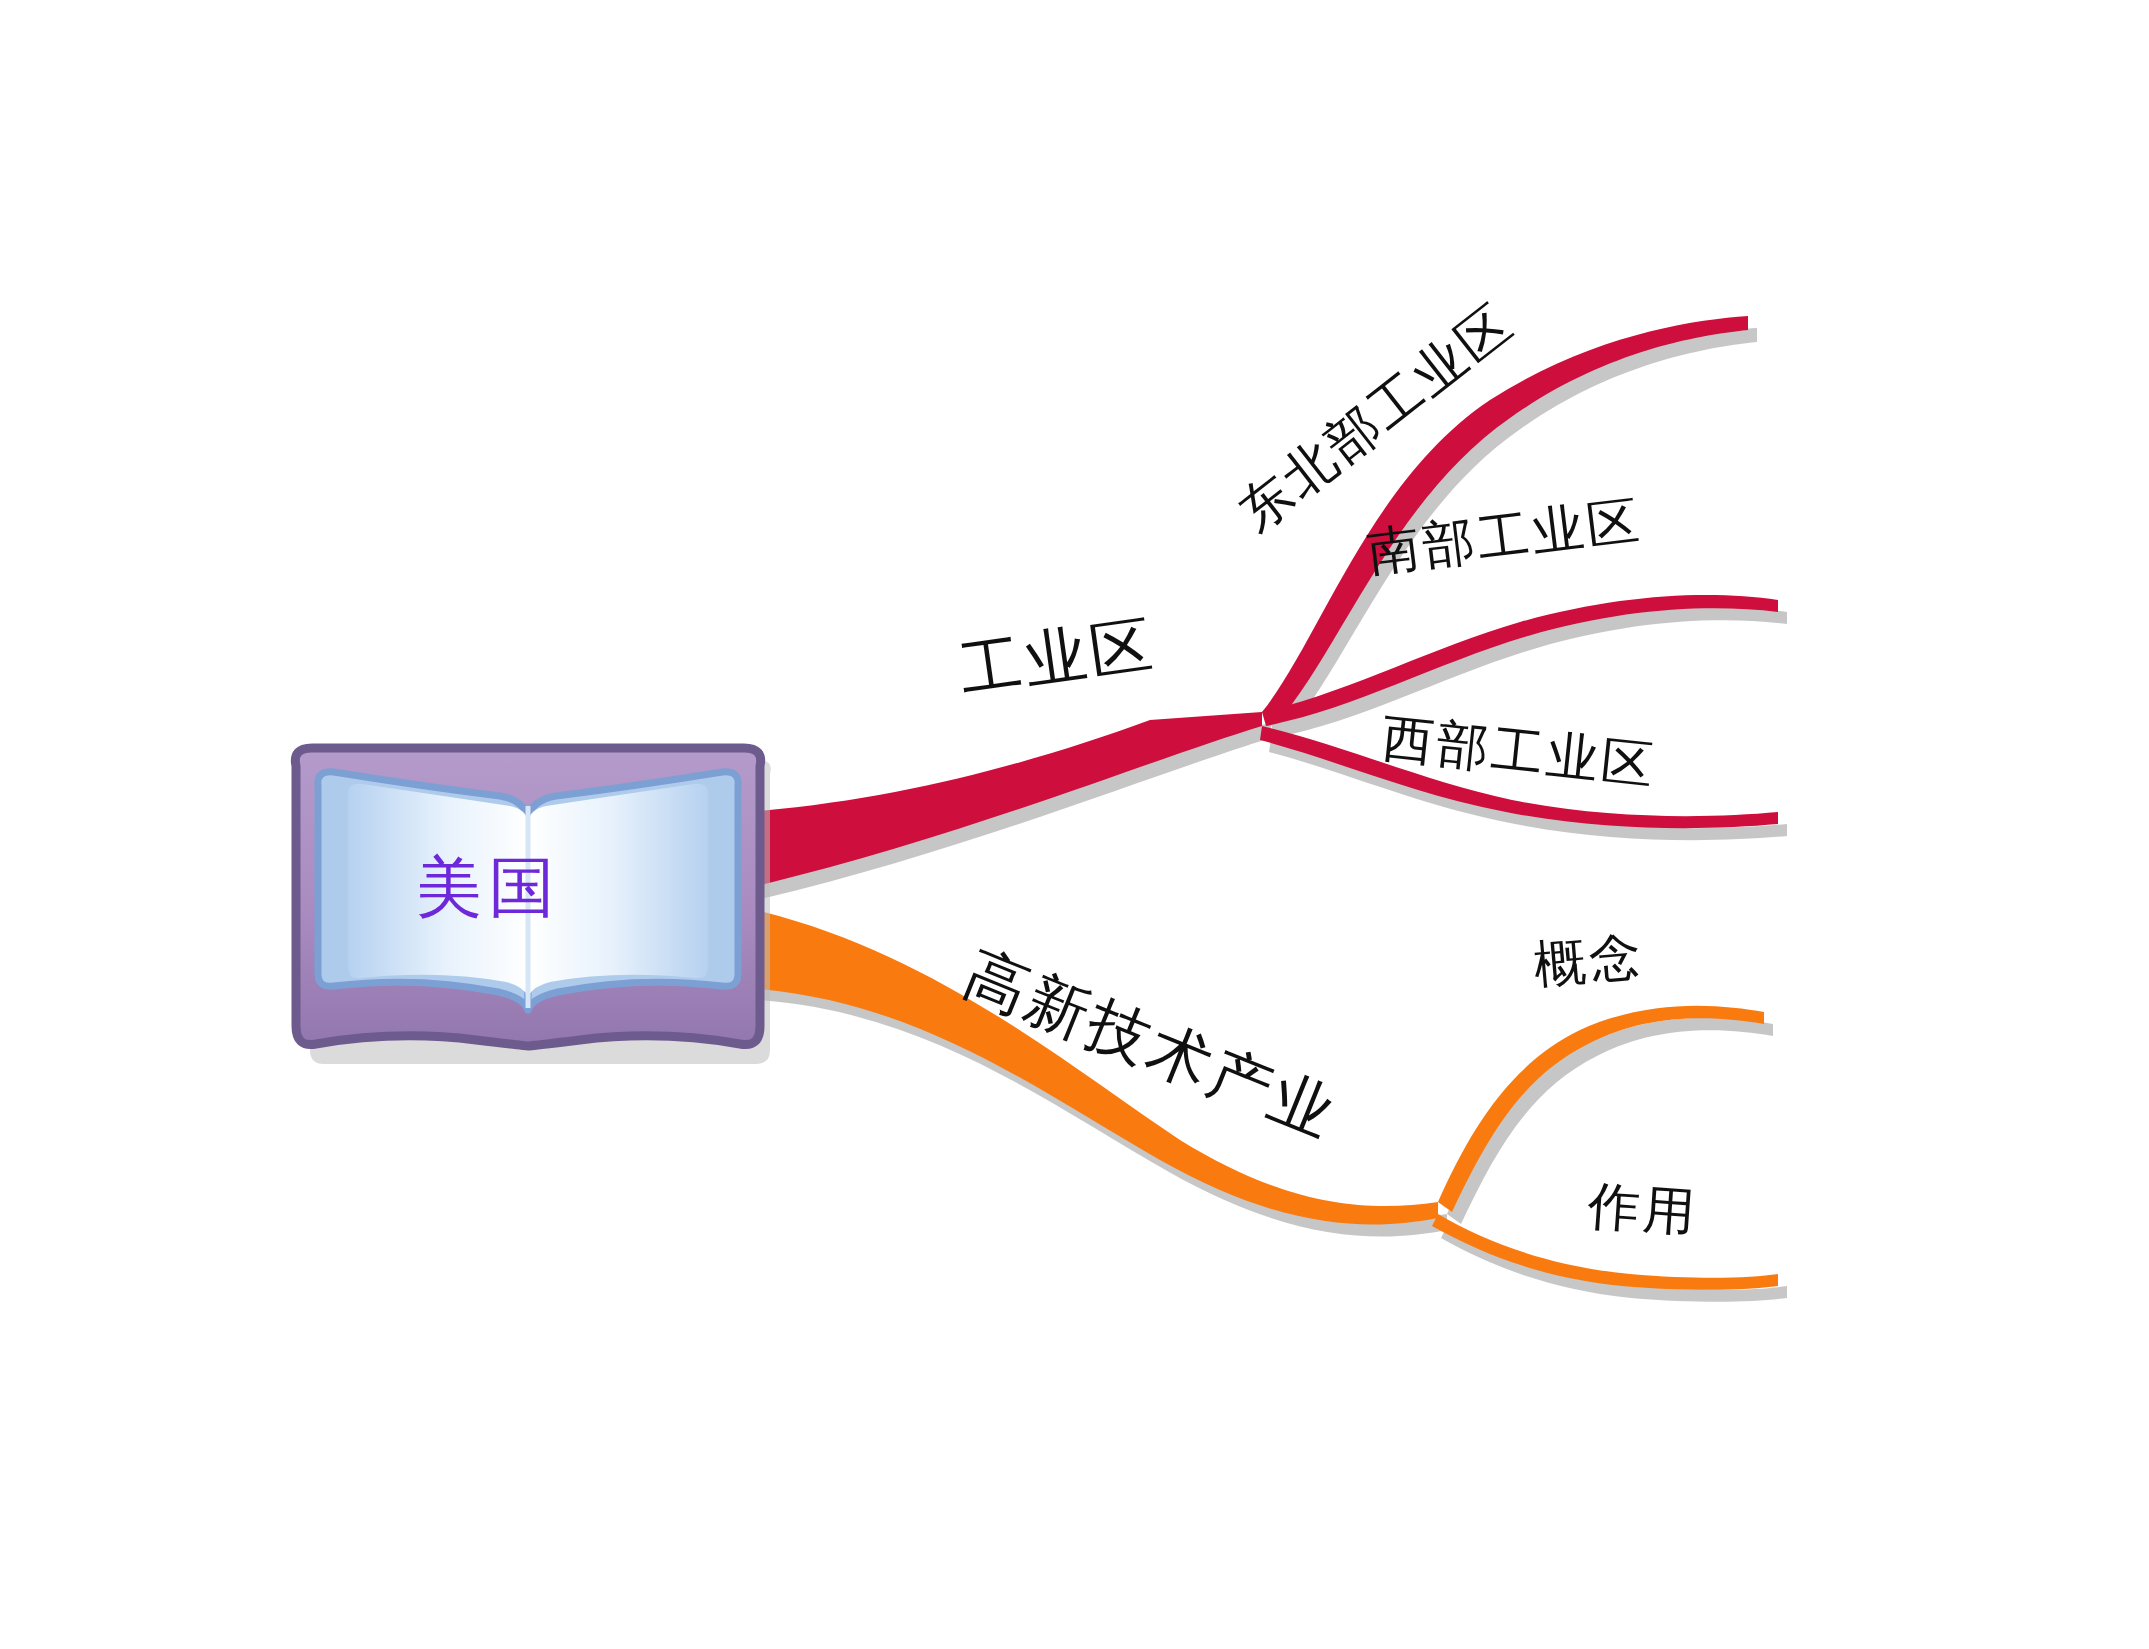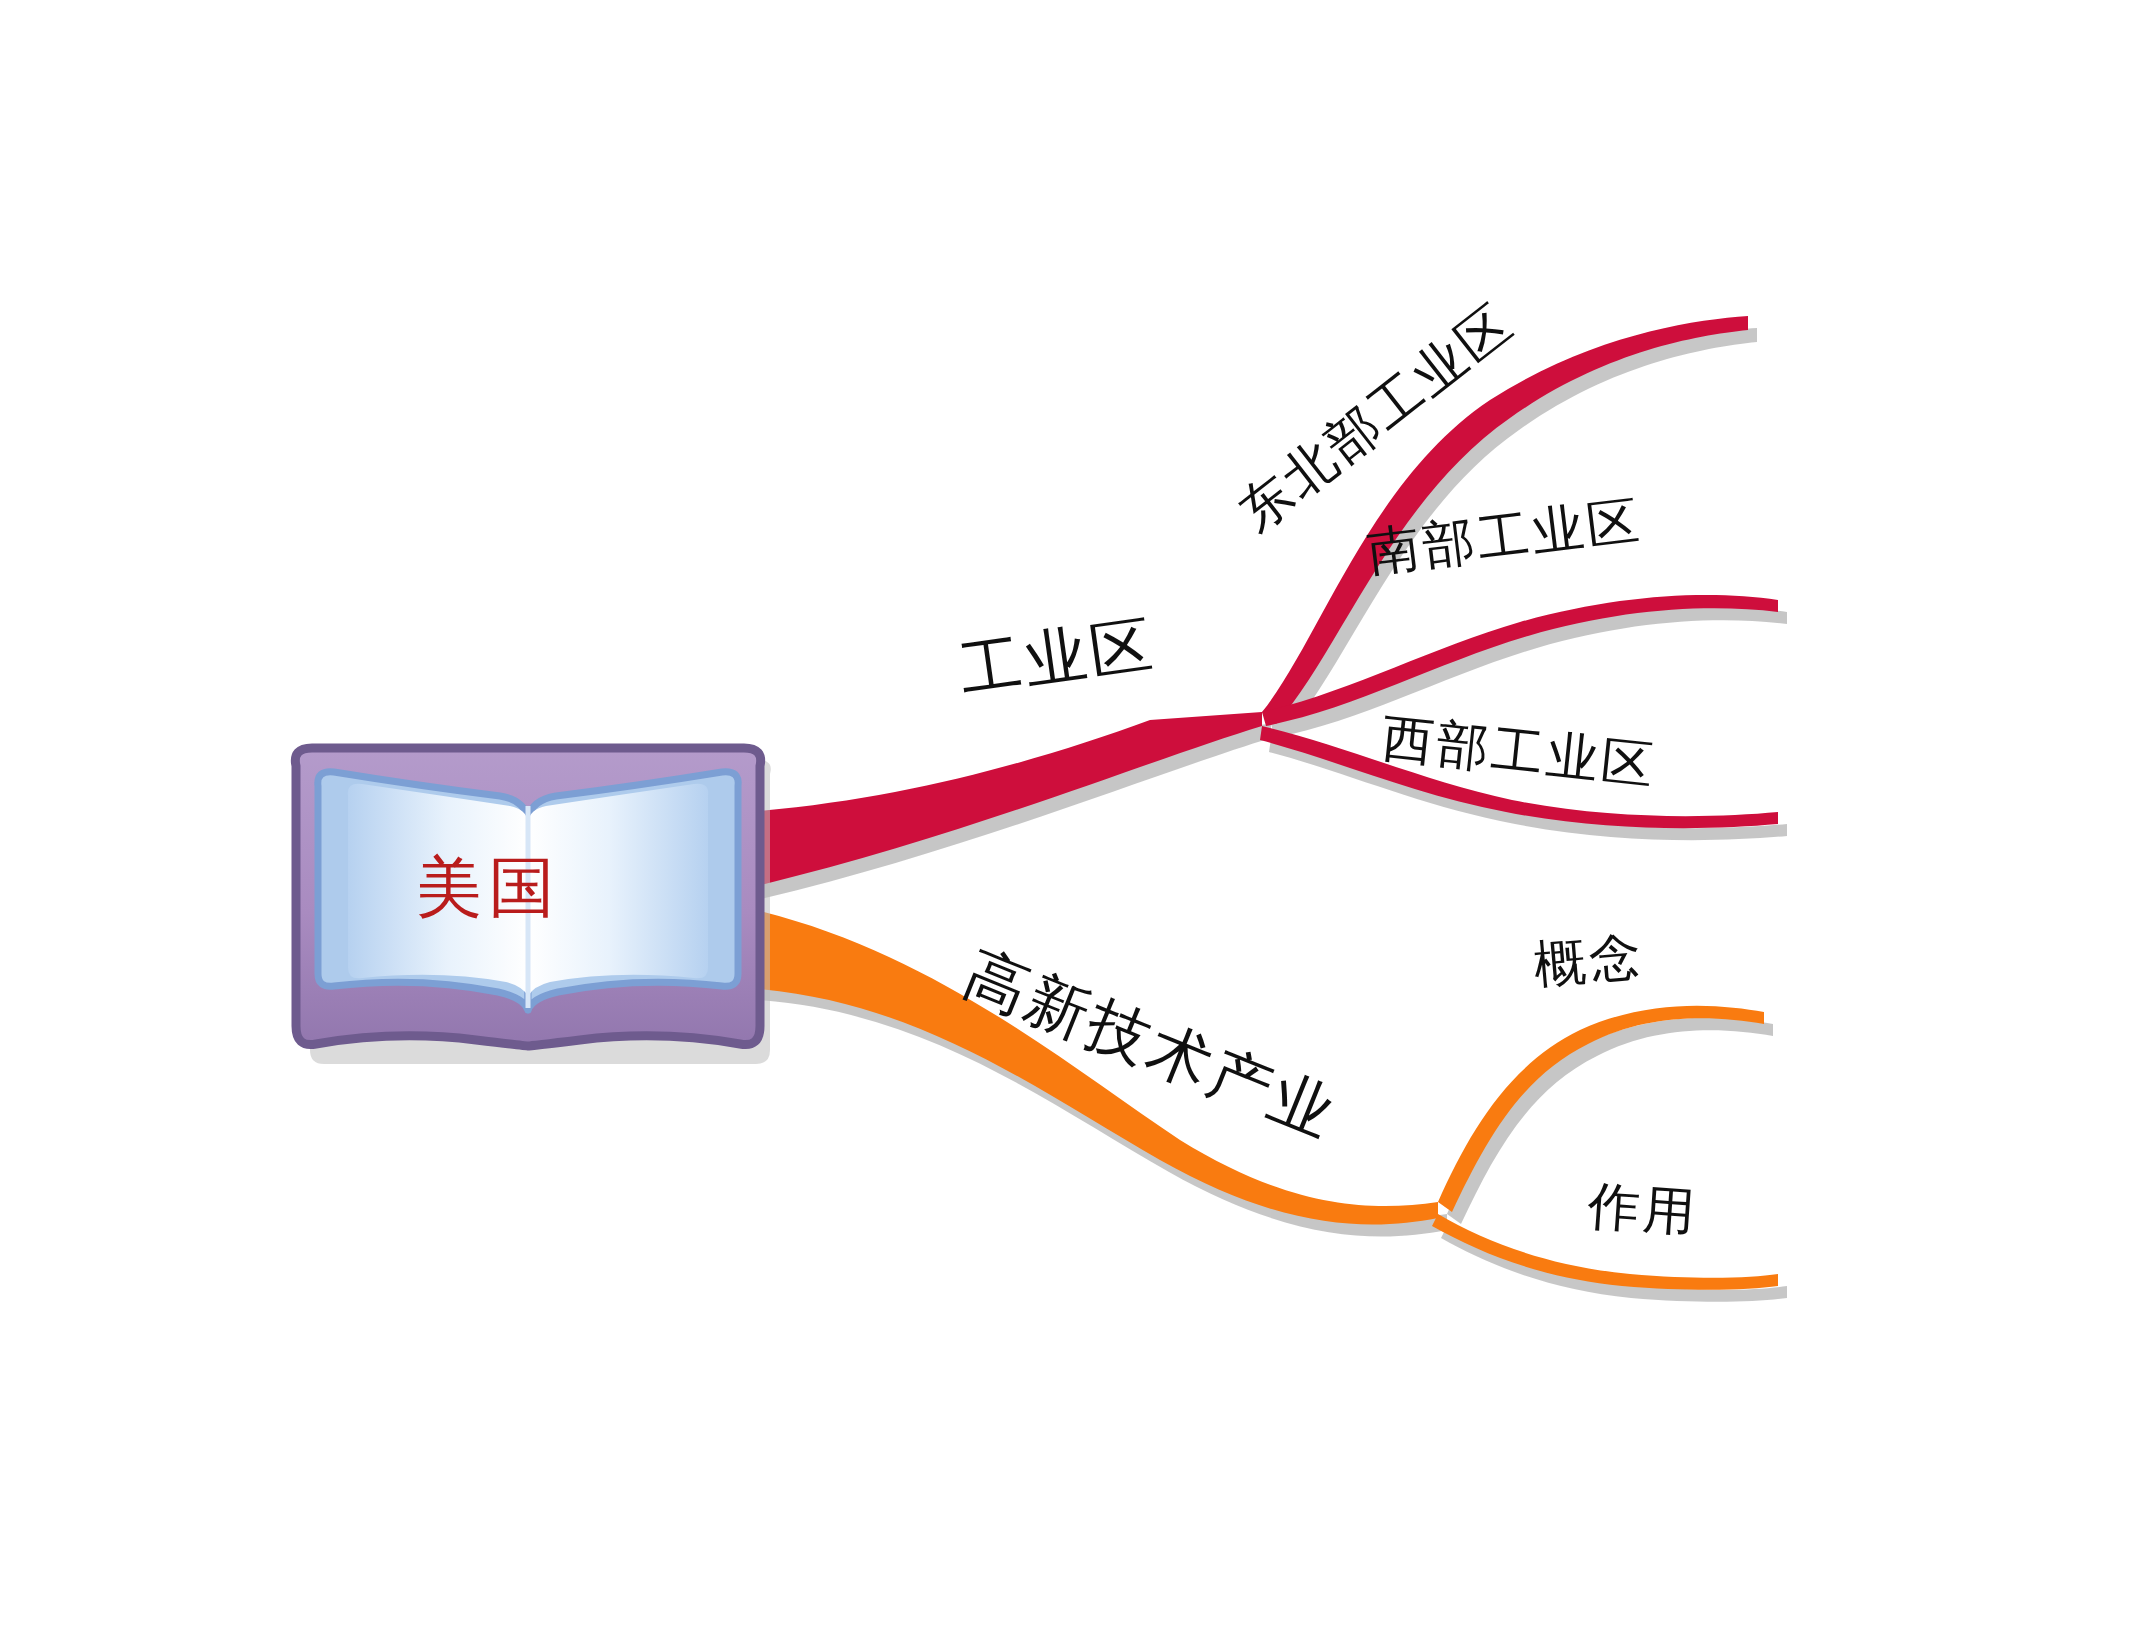--- a/index.html
+++ b/index.html
@@ -30,21 +30,21 @@
     color: #101010;
     font-family: "Liberation Serif", "DejaVu Serif", serif;
     font-weight: 400;
     letter-spacing: 0.06em;
     transform-origin: left center;
     pointer-events: auto;
   }
   .root-label {
     position: absolute;
     white-space: nowrap;
-    color: #b91c1c;
+    color: #6d28d9;
     font-family: "Liberation Serif", "DejaVu Serif", serif;
     letter-spacing: 0.10em;
   }
 </style>
 </head>
 <body>
 
 <div id="mindmap-canvas">
 
   <svg id="mindmap-svg" viewBox="0 0 2149 1649" xmlns="http://www.w3.org/2000/svg">

